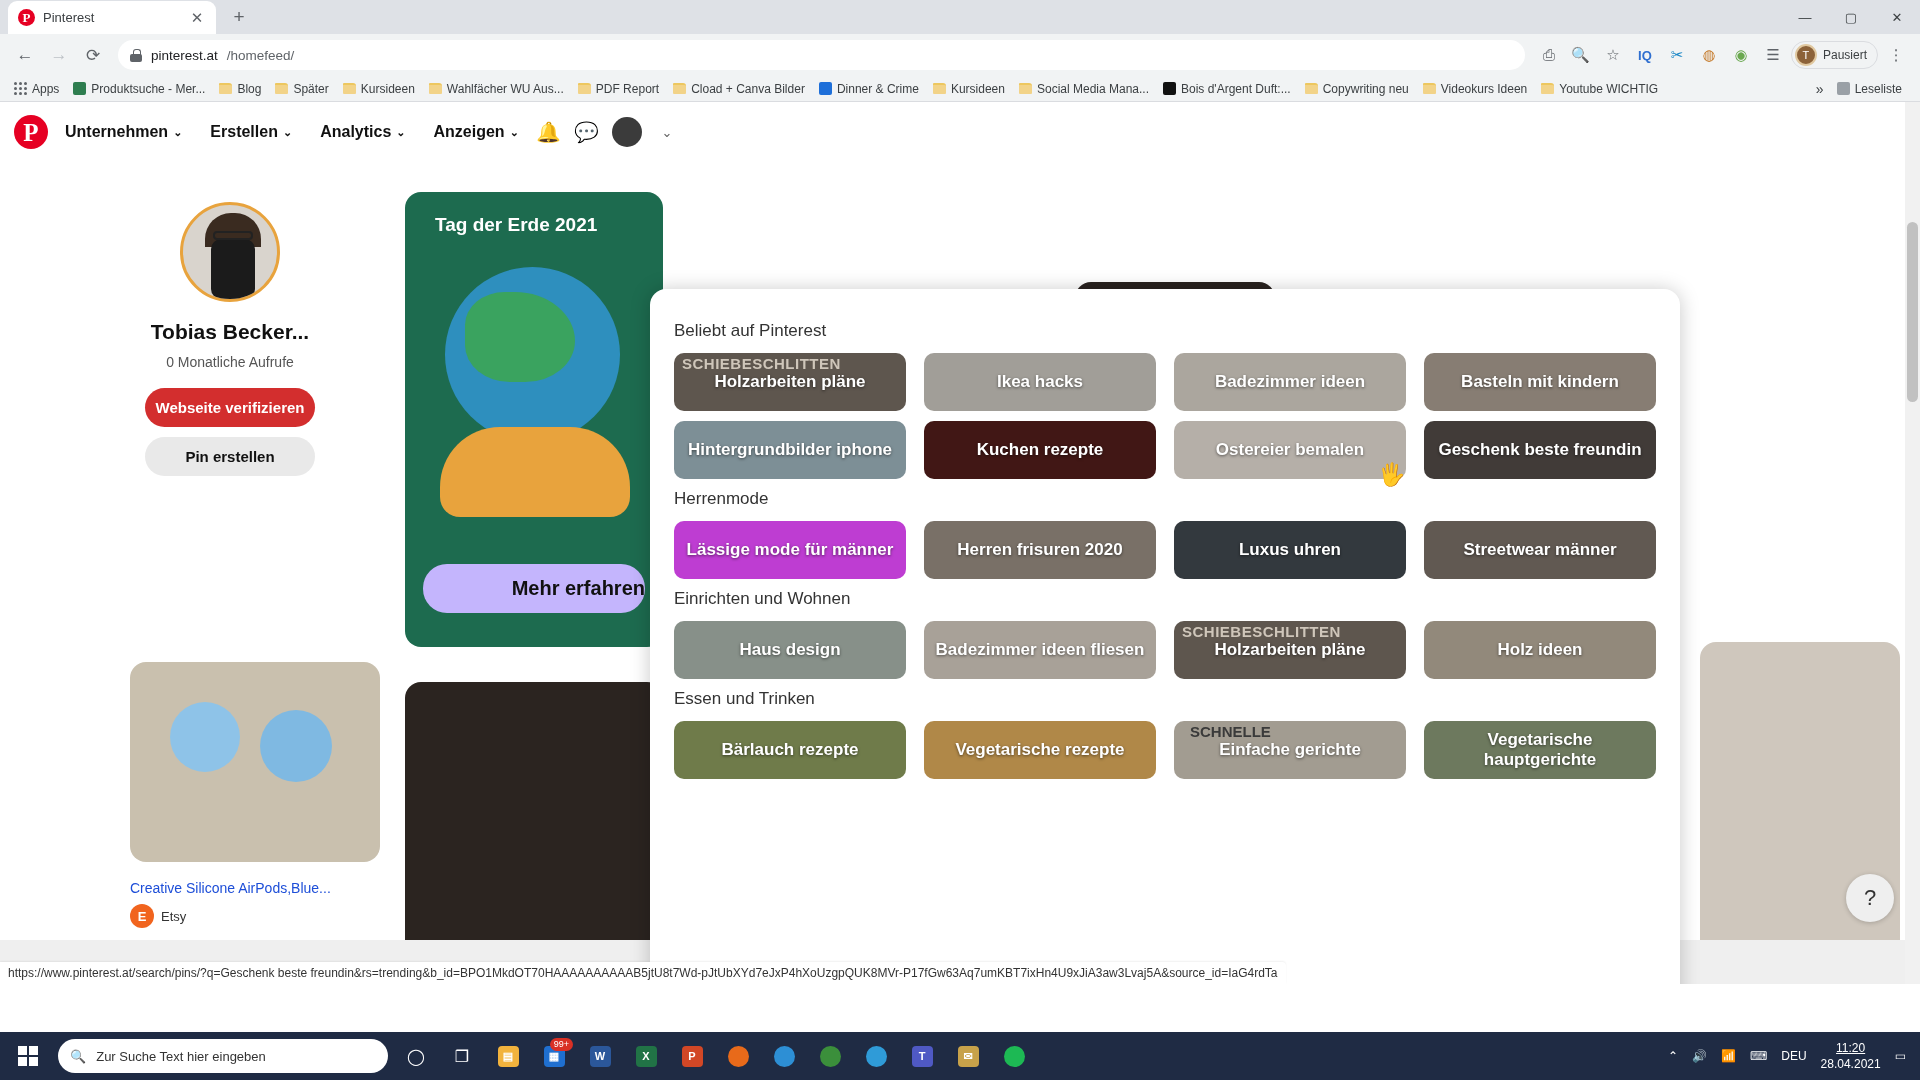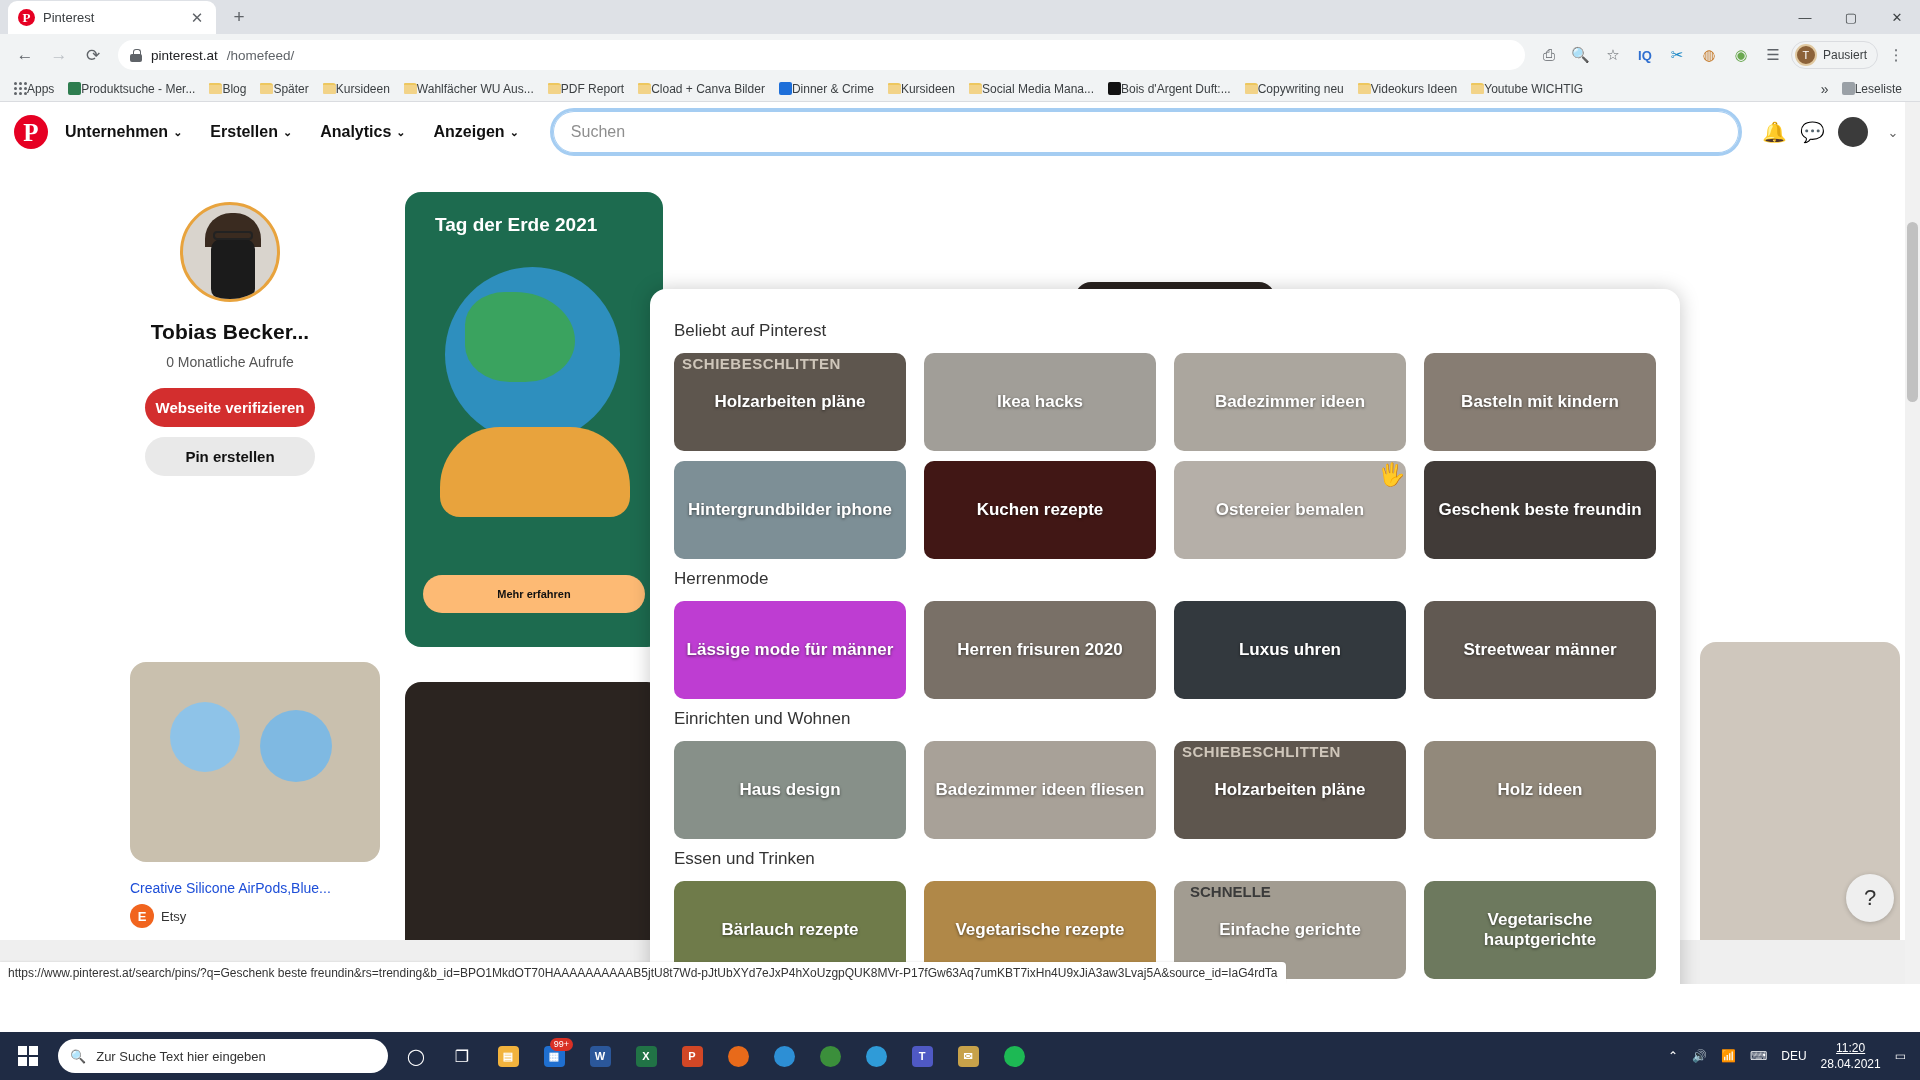--- a/index.html
+++ b/index.html
@@ -52,21 +52,21 @@
             color:#5f6368;font-size:15px; flex:0 0 auto;}
   .avatar-btn {
     display:flex;align-items:center;gap:6px;background:#f1f3f4;border:1px solid #dadce0;
     border-radius:15px;height:28px;padding:0 10px 0 3px;font-size:12px;color:#3c4043;
   }
   .avatar-btn .ring { width:22px;height:22px;border-radius:50%;background:#8c6239;color:#fff;
     display:flex;align-items:center;justify-content:center;font-size:11px;border:2px solid #e0c8a0;}
 
   .bookmarks { height:26px; background:#f1f3f4; display:flex; align-items:center; gap:2px;
                padding:0 8px; font-size:12px; color:#3c4043; border-bottom:1px solid #dadce0; }
-  .bm { display:flex;align-items:center;padding:3px 6px;border-radius:4px;white-space:nowrap; }
+  .bm { display:flex;align-items:center;gap:5px;padding:3px 6px;border-radius:4px;white-space:nowrap; }
   .bm .fld { width:13px;height:11px;background:#f2d388;border-radius:1px 3px 1px 1px;flex:0 0 auto;
              border-top:2px solid #edc75f; }
   .bm .sq { width:13px;height:13px;flex:0 0 auto;border-radius:2px; }
   .apps-grid { display:grid;grid-template-columns:repeat(3,3px);grid-template-rows:repeat(3,3px);
                gap:2px; }
   .apps-grid i { background:#5f6368; border-radius:50%; display:block; width:3px;height:3px; }
   .bm-right { margin-left:auto; display:flex; align-items:center; gap:7px; padding-right:4px; }
 
   
   #page { position:absolute; left:0; right:0; top:102px; bottom:48px; background:#fff; overflow:hidden; }
@@ -89,21 +89,21 @@
 
   
   .dropdown {
     position:absolute; left:650px; top:187px; width:1030px; height:786px; background:#fff;
     border-radius:16px; box-shadow:0 1px 20px rgba(0,0,0,.22); padding:22px 24px 0 24px;
     z-index:35; overflow:hidden;
   }
   .dd-section-title { font-size:17px; color:#333; margin:10px 0 12px 0; }
   .dd-row { display:grid; grid-template-columns:repeat(4,1fr); gap:18px; margin-bottom:10px; }
   .tile {
-    height:98px; border-radius:10px; position:relative; overflow:hidden;
+    height:58px; border-radius:10px; position:relative; overflow:hidden;
     display:flex; align-items:center; justify-content:center; text-align:center;
   }
   .tile .label {
     position:relative; z-index:2; color:#fff; font-weight:bold; font-size:17px;
     line-height:1.15; text-shadow:0 1px 3px rgba(0,0,0,.55); padding:0 10px;
   }
   .tile .ovl { position:absolute; inset:0; background:rgba(0,0,0,.12); z-index:1; }
 
   
   .feed { position:absolute; inset:60px 0 0 0; background:#fff; }
@@ -113,22 +113,22 @@
   .pc-name { font-size:21px; font-weight:bold; color:#111; margin-top:18px; }
   .pc-sub { font-size:14px; color:#555; margin-top:10px; }
   .pc-btn-red { margin:18px auto 0; width:170px; padding:11px 0; border-radius:24px;
                 background:#d32e2e; color:#fff; font-weight:bold; font-size:15px; }
   .pc-btn-gray { margin:10px auto 0; width:170px; padding:11px 0; border-radius:24px;
                  background:#e9e9e9; color:#111; font-weight:bold; font-size:15px; }
   .earth-card { position:absolute; left:405px; top:30px; width:258px; height:455px;
                 border-radius:16px; overflow:hidden; background:#1d6b4f; }
   .earth-title { color:#fff; font-size:19px; font-weight:bold; padding:22px 30px 0; }
   .earth-btn { position:absolute; left:18px; bottom:34px; width:222px; padding:13px 0;
-               border-radius:24px; background:#fdba74; color:#111; font-weight:bold;
-               font-size:11px; text-align:center; }
+               border-radius:24px; background:#c4b5fd; color:#111; font-weight:bold;
+               font-size:20px; text-align:right; }
   .pin { position:absolute; border-radius:16px; overflow:hidden; }
   .pin-cap { font-size:14px; color:#1d4ed8; margin-top:8px; }
   .pin-sub { font-size:13px; color:#333; margin-top:8px; display:flex; align-items:center; gap:7px; }
   .etsy-badge { width:24px;height:24px;border-radius:50%;background:#f1641e;color:#fff;
                 font-size:13px;display:flex;align-items:center;justify-content:center;font-weight:bold; }
 
   .cookie-bar { position:absolute; left:0; right:0; bottom:0; height:44px; background:#efefef;
                 display:flex; align-items:center; font-size:14px; color:#111; padding:0 14px; }
   .cookie-more { color:#111; font-weight:bold; text-decoration:underline; }
   .help-fab { position:absolute; right:26px; bottom:62px; width:48px;height:48px;border-radius:50%;
@@ -297,25 +297,20 @@
         <span class="chev">⌄</span>
       </div>
       <div class="pnav">
         <span>Analytics</span>
         <span class="chev">⌄</span>
       </div>
       <div class="pnav">
         <span>Anzeigen</span>
         <span class="chev">⌄</span>
       </div>
-      <div class="searchwrap">
-        <div class="searchbox">
-          <span>Suchen</span>
-        </div>
-      </div>
       <div class="pheader-icons">
         <div class="hicon" style="font-size:20px;">🔔</div>
         <div class="hicon" style="font-size:20px;">💬</div>
         <div class="pavatar"></div>
         <div class="hicon" style="font-size:13px;">⌄</div>
       </div>
     </div>
 
     <div class="feed">
       <div class="profile-card">

